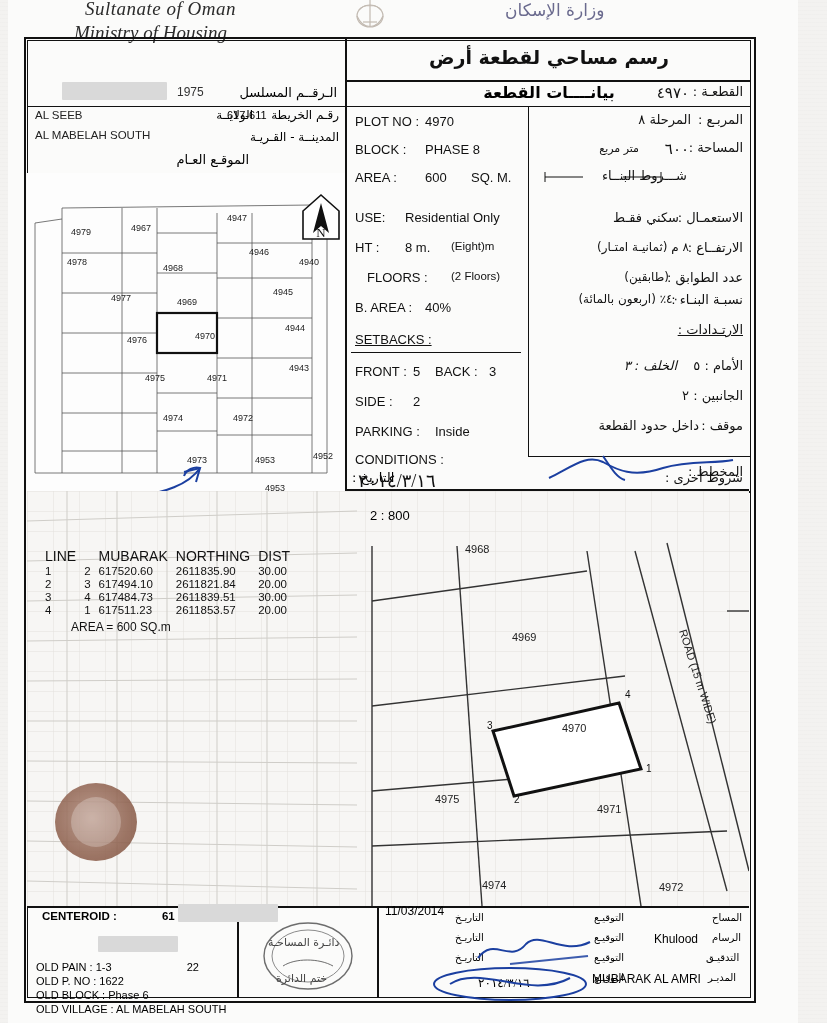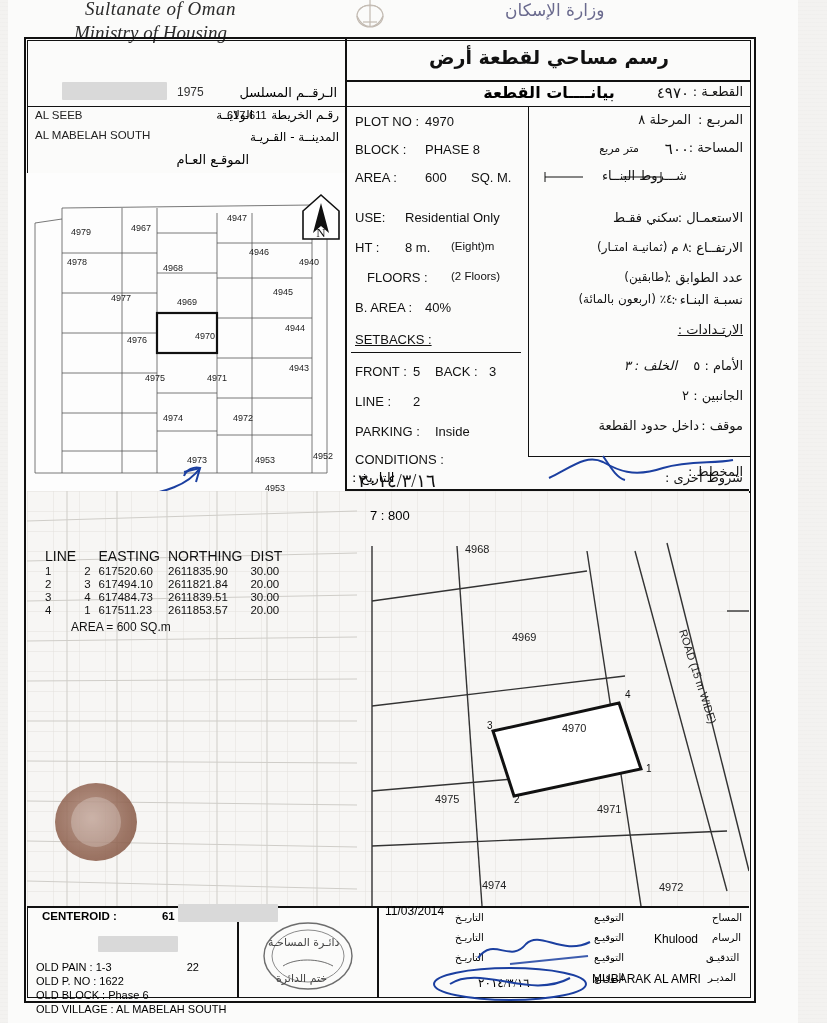--- a/index.html
+++ b/index.html
@@ -248,21 +248,21 @@
     <div class="hr" style="left:4px;top:246px;width:170px;"></div>
     <div class="rrow ar" style="right:8px;top:216px;text-decoration:underline;">الارتـدادات :</div>
 
     <div class="rrow" style="left:8px;top:258px;">FRONT :</div>
     <div class="rrow" style="left:66px;top:258px;">5</div>
     <div class="rrow" style="left:88px;top:258px;">BACK :</div>
     <div class="rrow" style="left:142px;top:258px;">3</div>
     <div class="rrow ar" style="right:8px;top:252px;">الأمام :  ٥</div>
     <div class="rrow ar" style="right:74px;top:252px;font-style:italic;">الخلف :  ٣</div>
 
-    <div class="rrow" style="left:8px;top:288px;">LINE :</div>
+    <div class="rrow" style="left:8px;top:288px;">SIDE :</div>
     <div class="rrow" style="left:66px;top:288px;">2</div>
     <div class="rrow ar" style="right:8px;top:282px;">الجانبين :  ٢</div>
 
     <div class="rrow" style="left:8px;top:318px;">PARKING :</div>
     <div class="rrow" style="left:88px;top:318px;">Inside</div>
     <div class="rrow ar" style="right:8px;top:312px;">موقف :</div>
     <div class="rrow ar" style="right:52px;top:312px;">داخل حدود القطعة</div>
 
     <div class="rrow" style="left:8px;top:346px;">CONDITIONS :</div>
     <div class="rrow ar" style="right:8px;top:340px;margin-top:24px;">شروط أخرى :</div>
@@ -327,29 +327,29 @@
         <text x="408" y="312">4975</text>
         <text x="455" y="398">4974</text>
         <text x="632" y="400">4972</text>
       </g>
 
       <g transform="translate(652,140) rotate(72)">
         <text font-family="Liberation Sans, sans-serif" font-size="11" fill="#222">ROAD (15 m WIDE)</text>
       </g>
     </svg>
   </div>
-  <div class="bigscale">7 : 800</div>
+  <div class="bigscale">2 : 800</div>
 
   <div class="coordbox">
     <table>
       <tbody>
           <tr>
         <th>LINE</th>
         <th></th>
-        <th>EASTING</th>
+        <th>MUBARAK</th>
         <th>NORTHING</th>
         <th>DIST</th>
       </tr>
       <tr>
         <td>1</td>
         <td>2</td>
         <td>617520.60</td>
         <td>2611835.90</td>
         <td>30.00</td>
       </tr>

